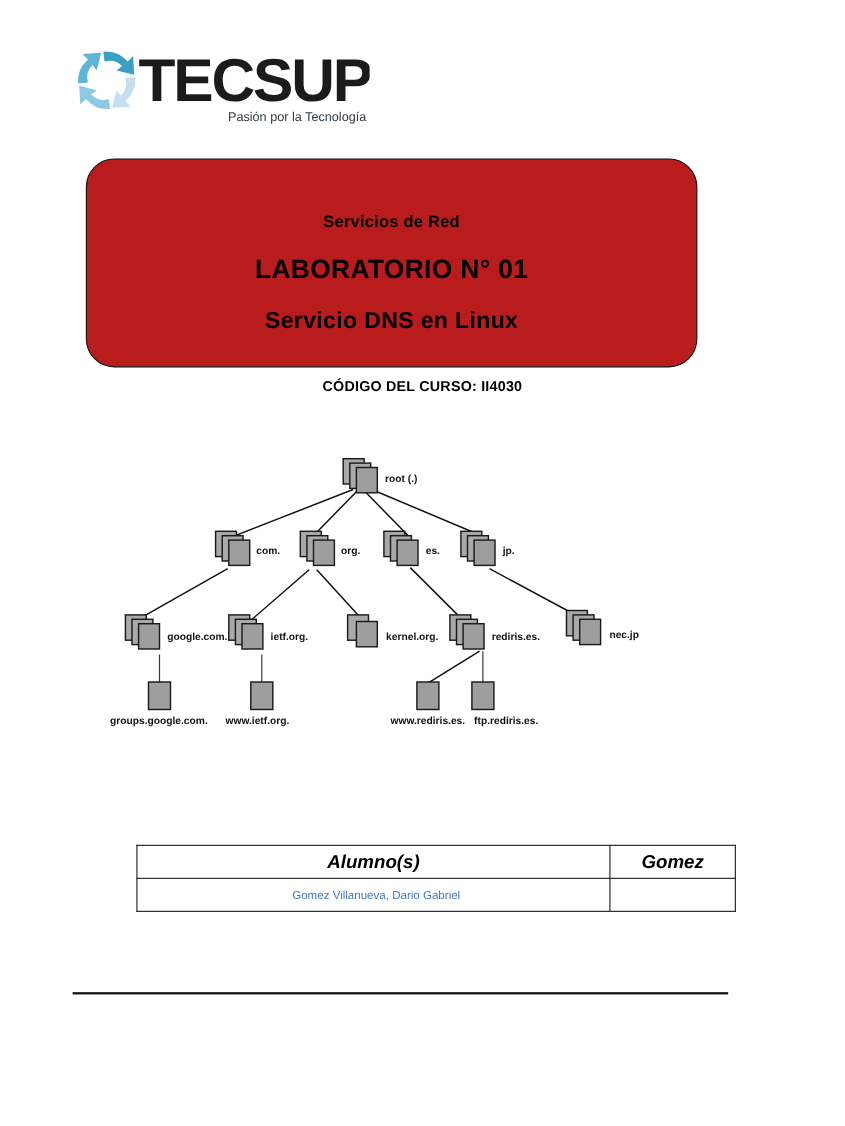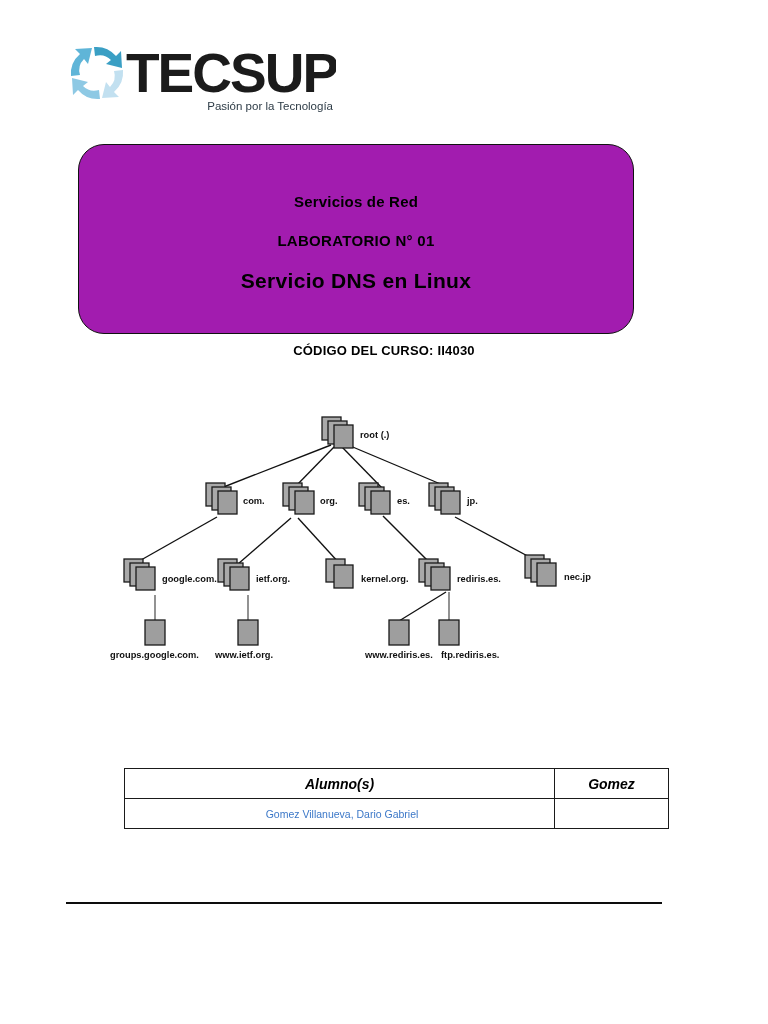--- a/index.html
+++ b/index.html
@@ -55,37 +55,37 @@
   
   #title-box {
     position: absolute;
     left: 78px;
     top: 144px;
     width: 556px;
     height: 190px;
     border: 1.6px solid #111;
     border-radius: 26px;
     box-sizing: border-box;
-    background: #a21caf;
+    background: #b91c1c;
   }
   #title-inner {
     position: absolute;
     left: 0;
     right: 0;
     top: 48px;
     text-align: center;
   }
   #course-name {
     font-size: 15px;
     font-weight: bold;
     letter-spacing: 0.2px;
     margin: 0 0 22px 0;
   }
   #lab-number {
-    font-size: 15px;
+    font-size: 24px;
     font-weight: bold;
     letter-spacing: 0.3px;
     margin: 0 0 20px 0;
   }
   #lab-title {
     font-size: 21px;
     font-weight: bold;
     letter-spacing: 0.3px;
     margin: 0;
   }
@@ -96,21 +96,21 @@
     top: 343px;
     text-align: center;
     font-size: 13px;
     font-weight: bold;
     letter-spacing: 0.2px;
   }
 
   
   #dns-figure {
     position: absolute;
-    left: 98px;
+    left: 88px;
     top: 412px;
     width: 530px;
     height: 255px;
   }
   #dns-svg { display: block; }
   .tree-label {
     font-family: "Liberation Sans", sans-serif;
     font-size: 9.3px;
     font-weight: bold;
     fill: #111;
@@ -145,21 +145,21 @@
     border-collapse: collapse;
     table-layout: fixed;
   }
   #student-table th,
   #student-table td {
     border: 1.3px solid #1a1a1a;
     height: 30px;
     box-sizing: border-box;
   }
   #student-table th {
-    font-size: 14px;
+    font-size: 17px;
     font-weight: bold;
     font-style: italic;
     text-align: center;
   }
   #student-table td.student-cell {
     font-size: 10.5px;
     color: #3c78c8;
     padding-left: 6px;
     text-align: center;
     font-style: normal;

